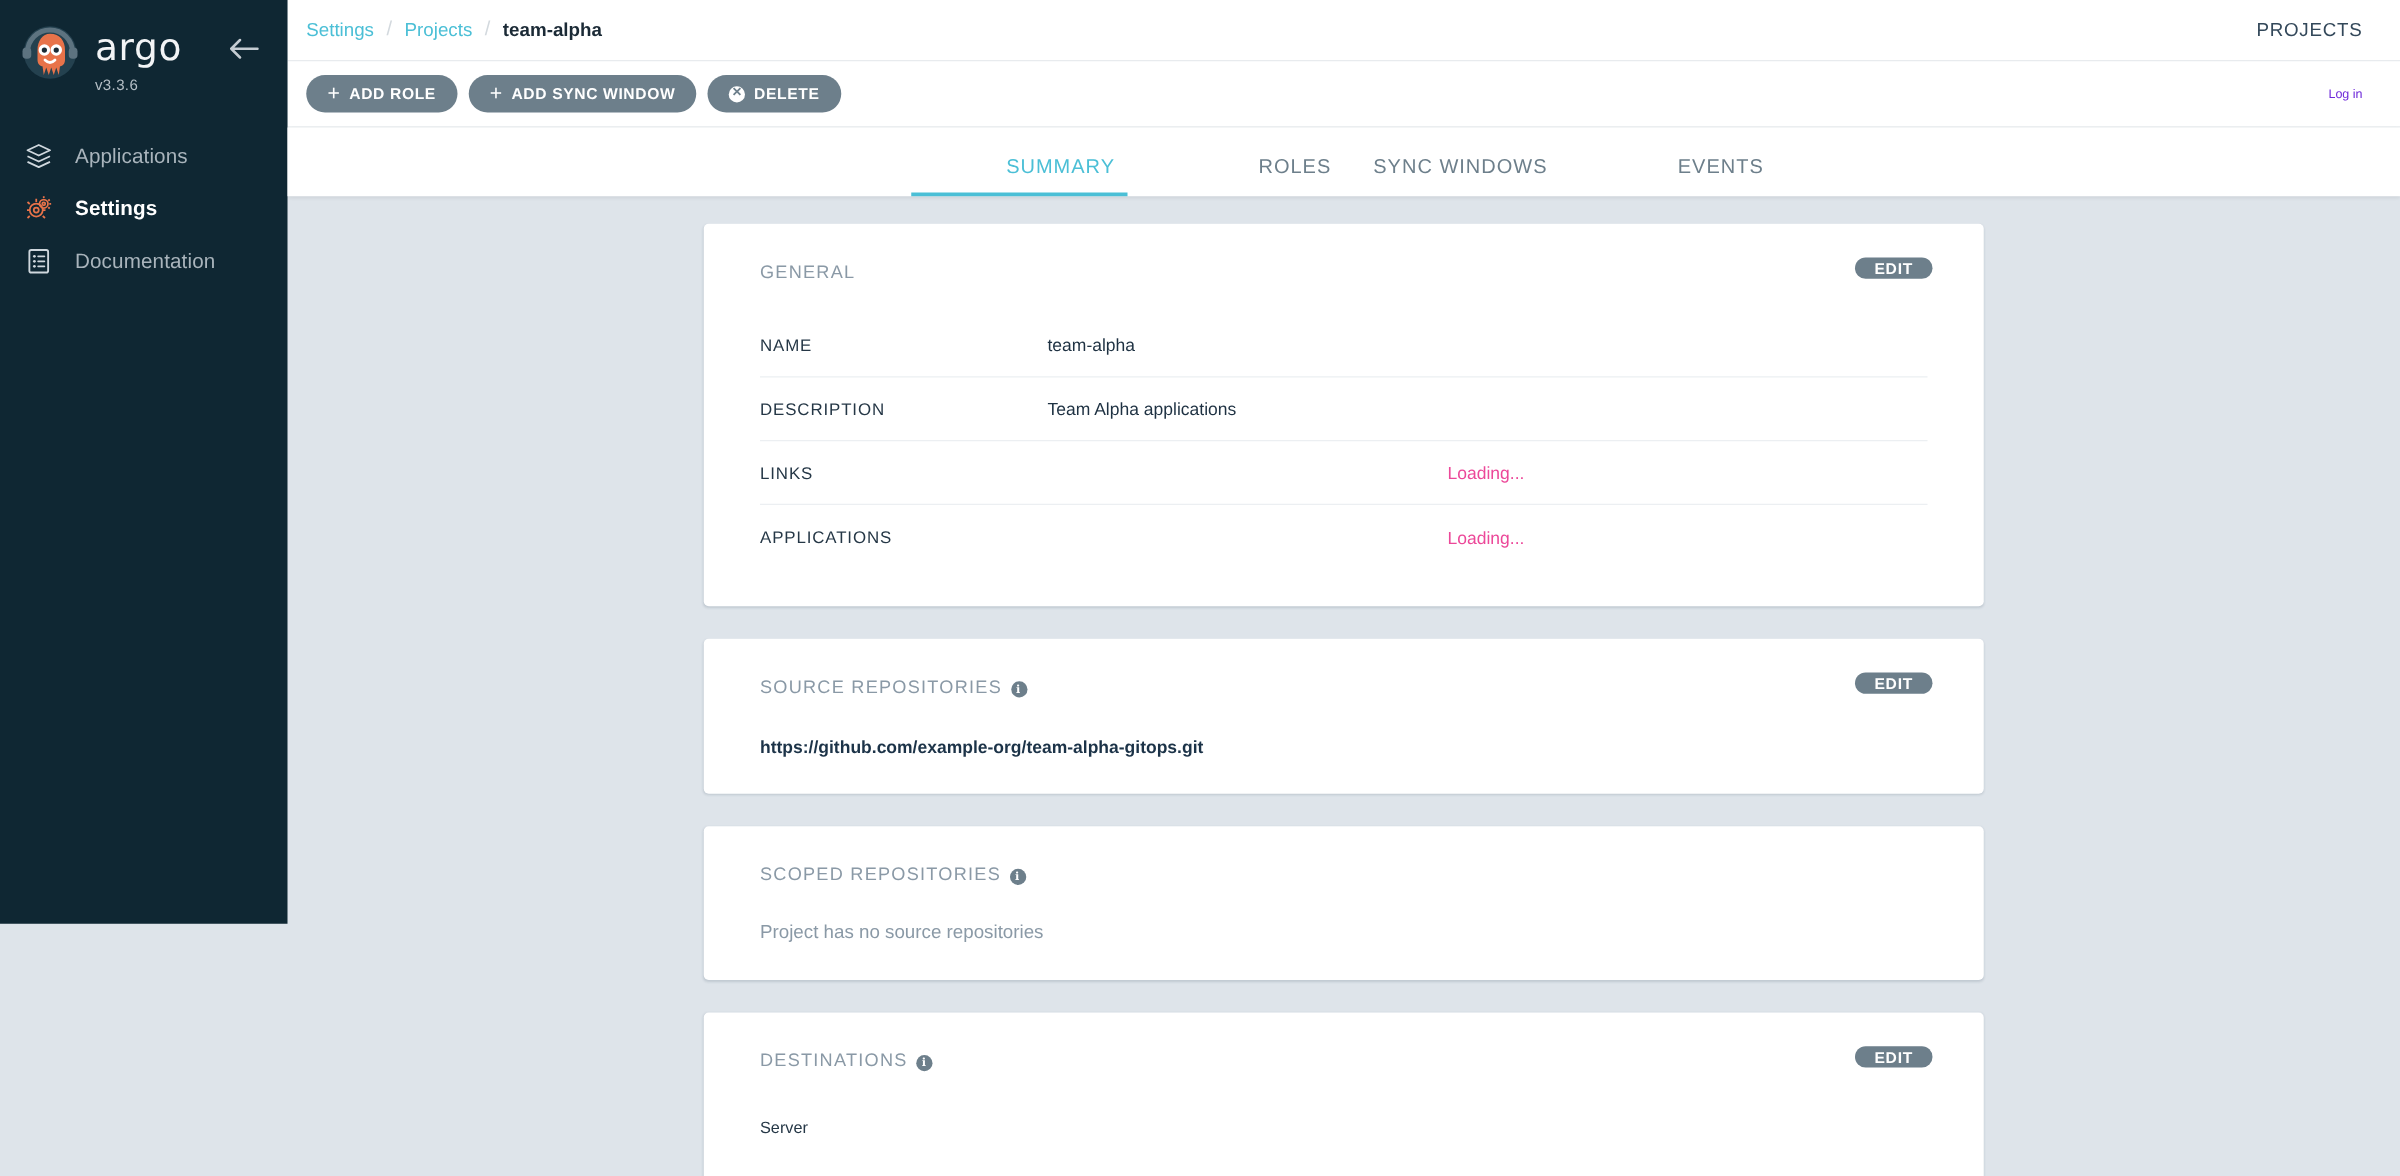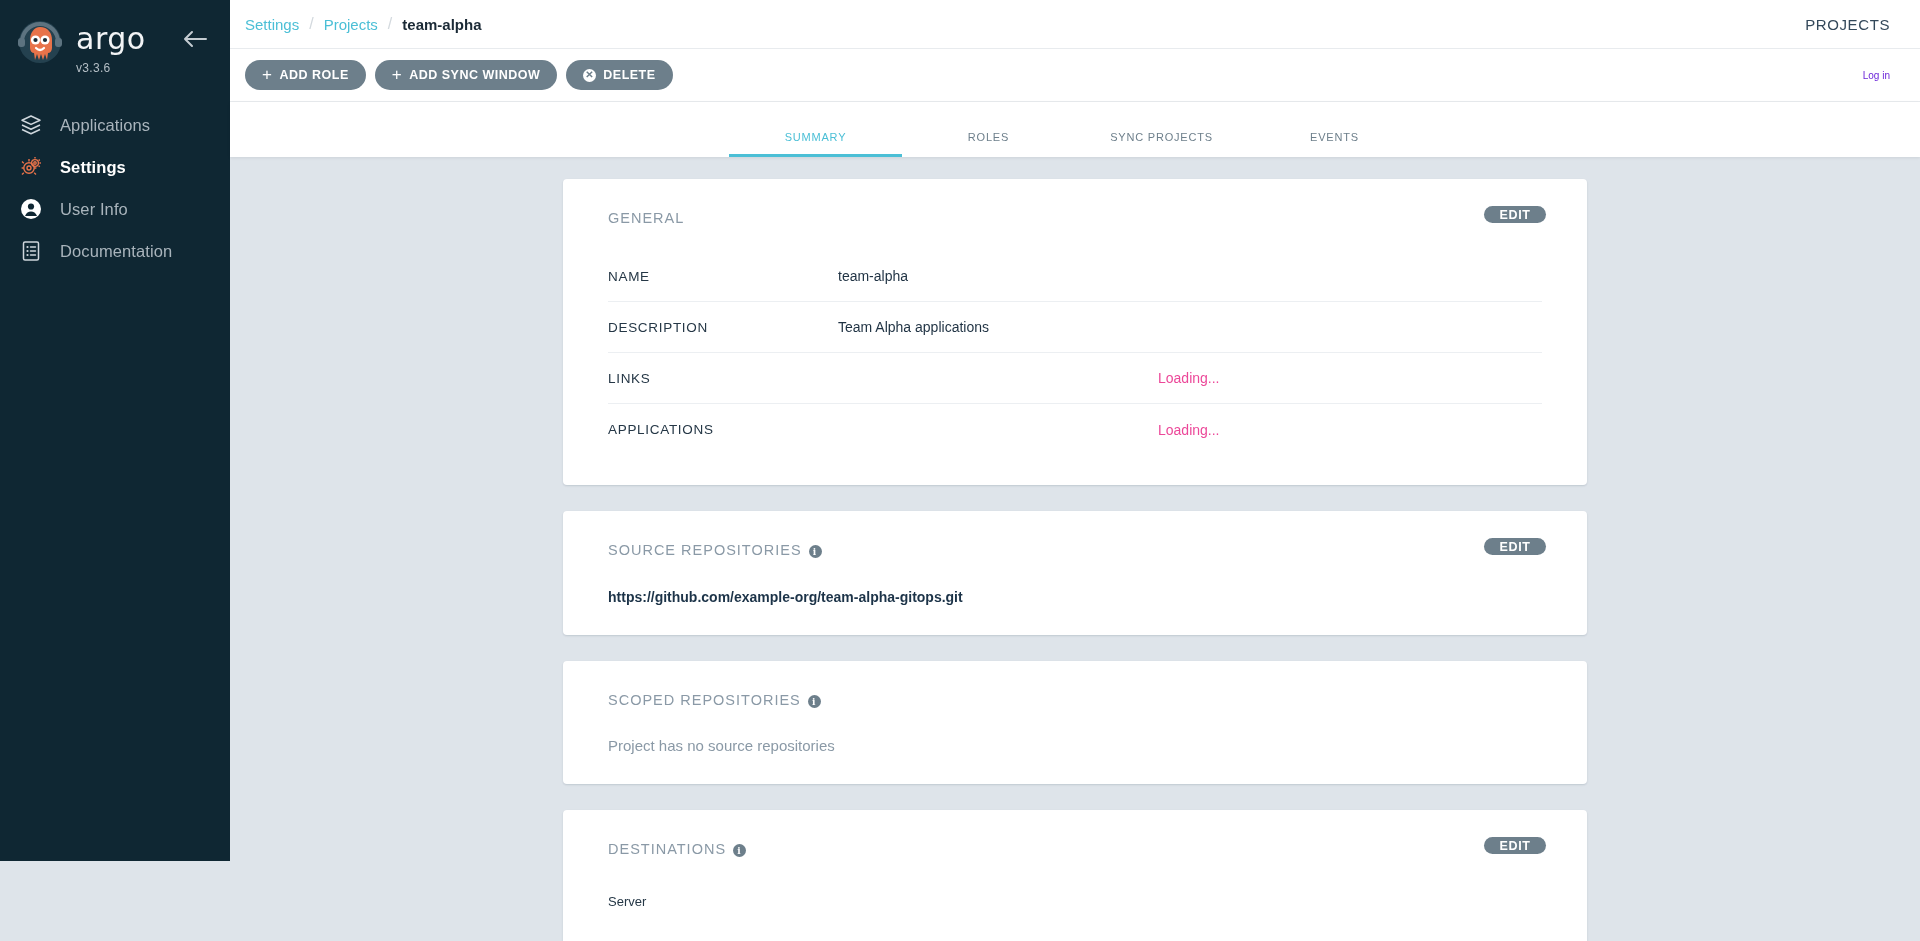--- a/index.html
+++ b/index.html
@@ -6,21 +6,21 @@
   html, body {
     width: 1920px; height: 941px;
     overflow: hidden;
     font-family: "Liberation Sans", sans-serif;
     background: #dee4ea;
   }
   body { display: flex; }
 
   
   .sidebar {
-    width: 230px; height: 861px;
+    width: 230px; height: 739px;
     background: #0f2733;
     flex: 0 0 230px;
     position: relative;
   }
   .sidebar-head {
     display: flex; align-items: flex-start;
     padding: 18px 0 0 14px;
     position: relative;
     height: 78px;
   }
@@ -108,22 +108,22 @@
 
   .tabsbar {
     height: 55px; background: #ffffff;
     display: flex; align-items: flex-end; justify-content: center;
     flex: 0 0 55px;
     box-shadow: 0 1px 3px rgba(0,0,0,.08);
     position: relative; z-index: 2;
   }
   .tabs { display: flex; }
   .tab {
-    min-width: 173px; text-align: center;
-    font-size: 11px; letter-spacing: .8px;
+    min-width: 173px; text-align: right;
+    font-size: 16px; letter-spacing: .8px;
     color: #6d7f8b; padding: 0 10px 14px; cursor: pointer;
     position: relative; font-weight: 500;
   }
   .tab.active { color: #4bbfd6; }
   .tab.active::after {
     content: ""; position: absolute;
     left: 0; right: 0; bottom: 0; height: 3px;
     background: #4bbfd6;
   }
 
@@ -242,30 +242,20 @@
             <path d="M10 6.5V4M4.8 8.2L3 6.6M4.8 17.8L3 19.4M15.2 17.8L17 19.4M4.8 13H2.6M17.4 13h-2.2"></path>
             <circle cx="16" cy="8" r="3.4"></circle>
             <circle cx="16" cy="8" r="1.2"></circle>
             <path d="M16 3.4V2M19.6 5.6L20.8 4.6M20.4 8h1.5M19.6 10.8l1.2 1"></path>
           </g>
         </svg>
       </span>
       <span class="nav-label">Settings</span>
     </div>
 
-    <div class="nav-item">
-      <span class="nav-icon">
-        <svg width="24" height="24" viewBox="0 0 24 24">
-          <circle cx="12" cy="12" r="10" fill="#ffffff"></circle>
-          <circle cx="12" cy="9.5" r="3.1" fill="#0f2733"></circle>
-          <path d="M6 19c1.2-3.2 3.5-4.6 6-4.6S16.8 15.8 18 19" fill="#0f2733"></path>
-        </svg>
-      </span>
-      <span class="nav-label">User Info</span>
-    </div>
 
     <div class="nav-item">
       <span class="nav-icon">
         <svg width="24" height="24" viewBox="0 0 24 24">
           <rect x="4.5" y="3" width="15" height="18" rx="1.5" fill="none" stroke="#cfd7dd" stroke-width="1.5"></rect>
           <circle cx="8.5" cy="8" r="1.1" fill="#cfd7dd"></circle>
           <circle cx="8.5" cy="12" r="1.1" fill="#cfd7dd"></circle>
           <circle cx="8.5" cy="16" r="1.1" fill="#cfd7dd"></circle>
           <path d="M11.5 8h5M11.5 12h5M11.5 16h5" stroke="#cfd7dd" stroke-width="1.4" stroke-linecap="round"></path>
         </svg>
@@ -301,21 +291,21 @@
       <span class="btn-x">✕</span>
       <span>DELETE</span>
     </button>
     <div class="toolbar-right">Log in</div>
   </div>
 
   <div class="tabsbar">
     <div class="tabs">
       <div class="tab active">SUMMARY</div>
       <div class="tab">ROLES</div>
-      <div class="tab">SYNC PROJECTS</div>
+      <div class="tab">SYNC WINDOWS</div>
       <div class="tab">EVENTS</div>
     </div>
   </div>
 
   <div class="content">
 
     <section class="card">
       <div class="card-title">
         <span>GENERAL</span>
       </div>

